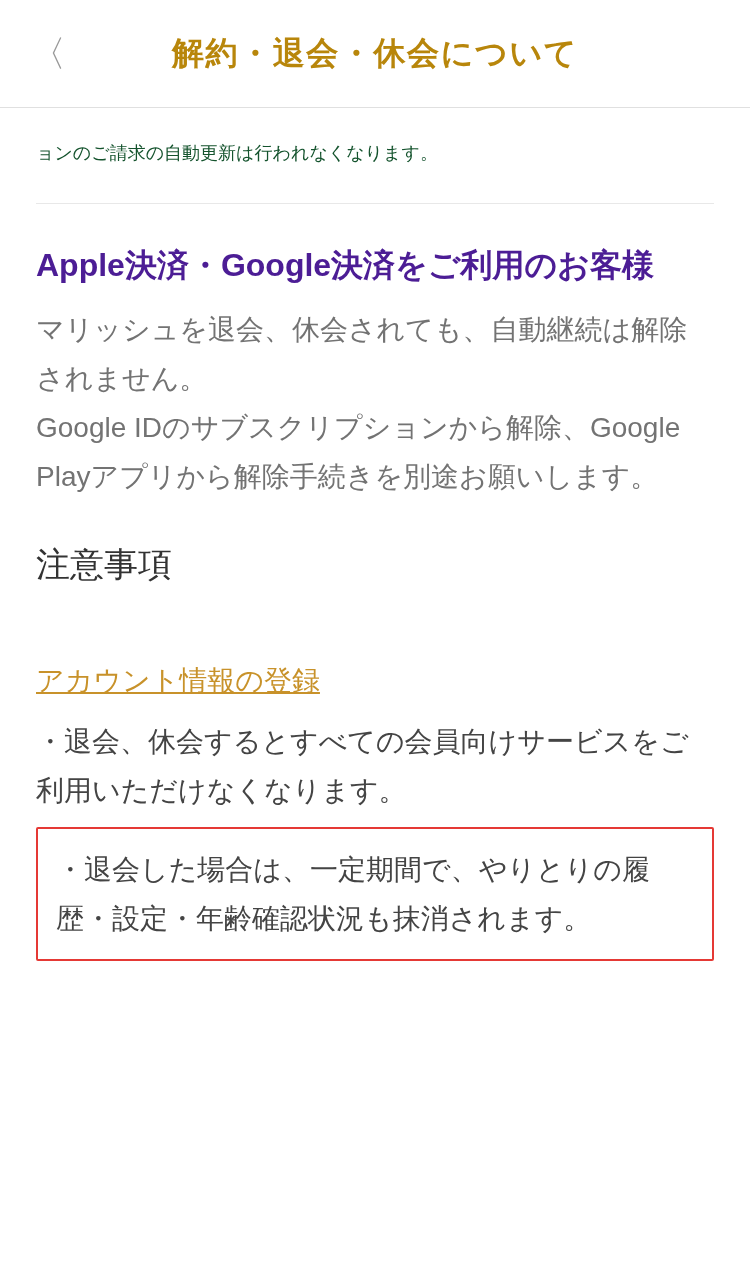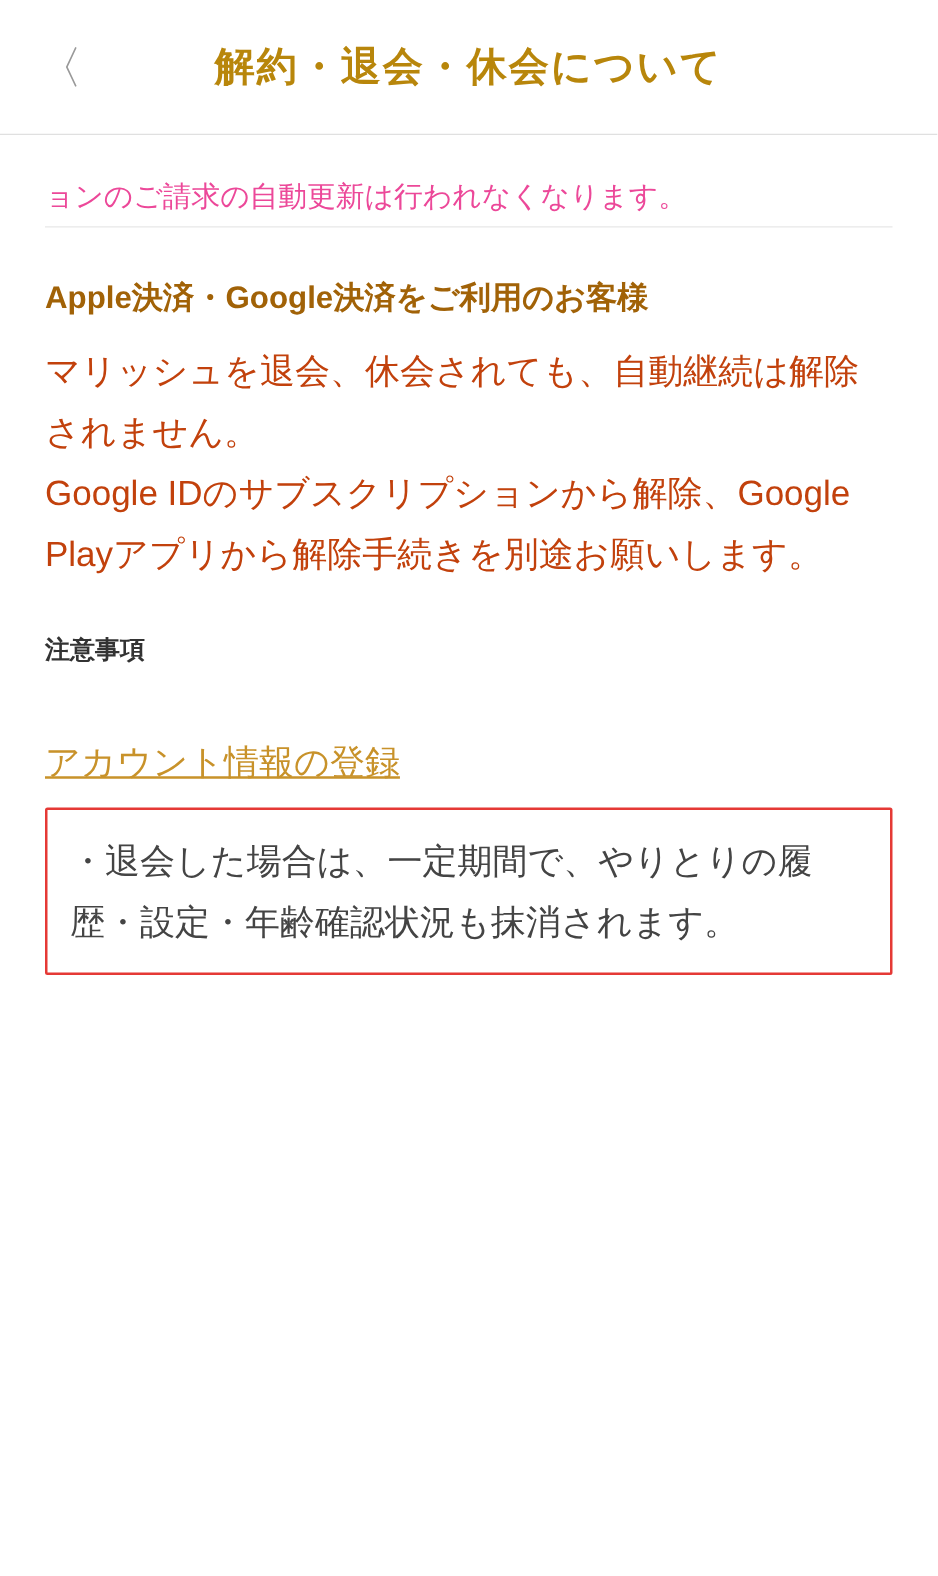--- a/index.html
+++ b/index.html
@@ -43,64 +43,65 @@
       font-weight: 700;
       color: #b8860b;
       letter-spacing: 0.05em;
     }
 
     .content {
       padding: 30px 36px 60px 36px;
     }
 
     .top-note {
-      font-size: 23px;
-      color: #ec4899;
+      font-size: 18px;
+      color: #14532d;
       line-height: 1.7;
       margin-bottom: 36px;
       border-bottom: 1px solid #e8e8e8;
-      padding-bottom: 4px;
+      padding-bottom: 34px;
     }
 
     .section {
       margin-bottom: 36px;
     }
 
     .section-title-bold {
-      font-size: 25px;
+      font-size: 32px;
       font-weight: bold;
-      color: #a16207;
+      color: #4c1d95;
       margin-bottom: 14px;
       line-height: 1.6;
     }
 
     .section-body {
       font-size: 28px;
-      color: #c2410c;
+      color: #737373;
       line-height: 1.75;
     }
 
     .link-text {
       color: #c8922a;
       text-decoration: underline;
       cursor: pointer;
     }
 
     .link-block {
       margin: 18px 0;
     }
 
     .notes-section {
       margin-bottom: 30px;
     }
 
     .notes-title {
-      font-size: 20px;
-      font-weight: bold;
+      font-size: 34px;
+      font-weight: normal;
       color: #333;
+      margin-bottom: 16px;
     }
 
     .note-item {
       font-size: 28px;
       color: #444;
       line-height: 1.75;
       margin-bottom: 12px;
     }
 
     .note-item-highlighted {
@@ -135,20 +136,23 @@
 
   <div class="notes-section">
     <div class="notes-title">注意事項</div>
 
     <div class="note-item">
       <br>
       <span class="link-text">アカウント情報の登録</span>
     </div>
 
 
+    <div class="note-item">
+      <span>・退会、休会するとすべての会員向けサービスをご利用いただけなくなります。</span>
+    </div>
 
     <div class="note-item-highlighted">
       <span>・退会した場合は、一定期間で、やりとりの履歴・設定・年齢確認状況も抹消されます。</span>
     </div>
 
   </div>
 
 </div>
 
 </body></html>

